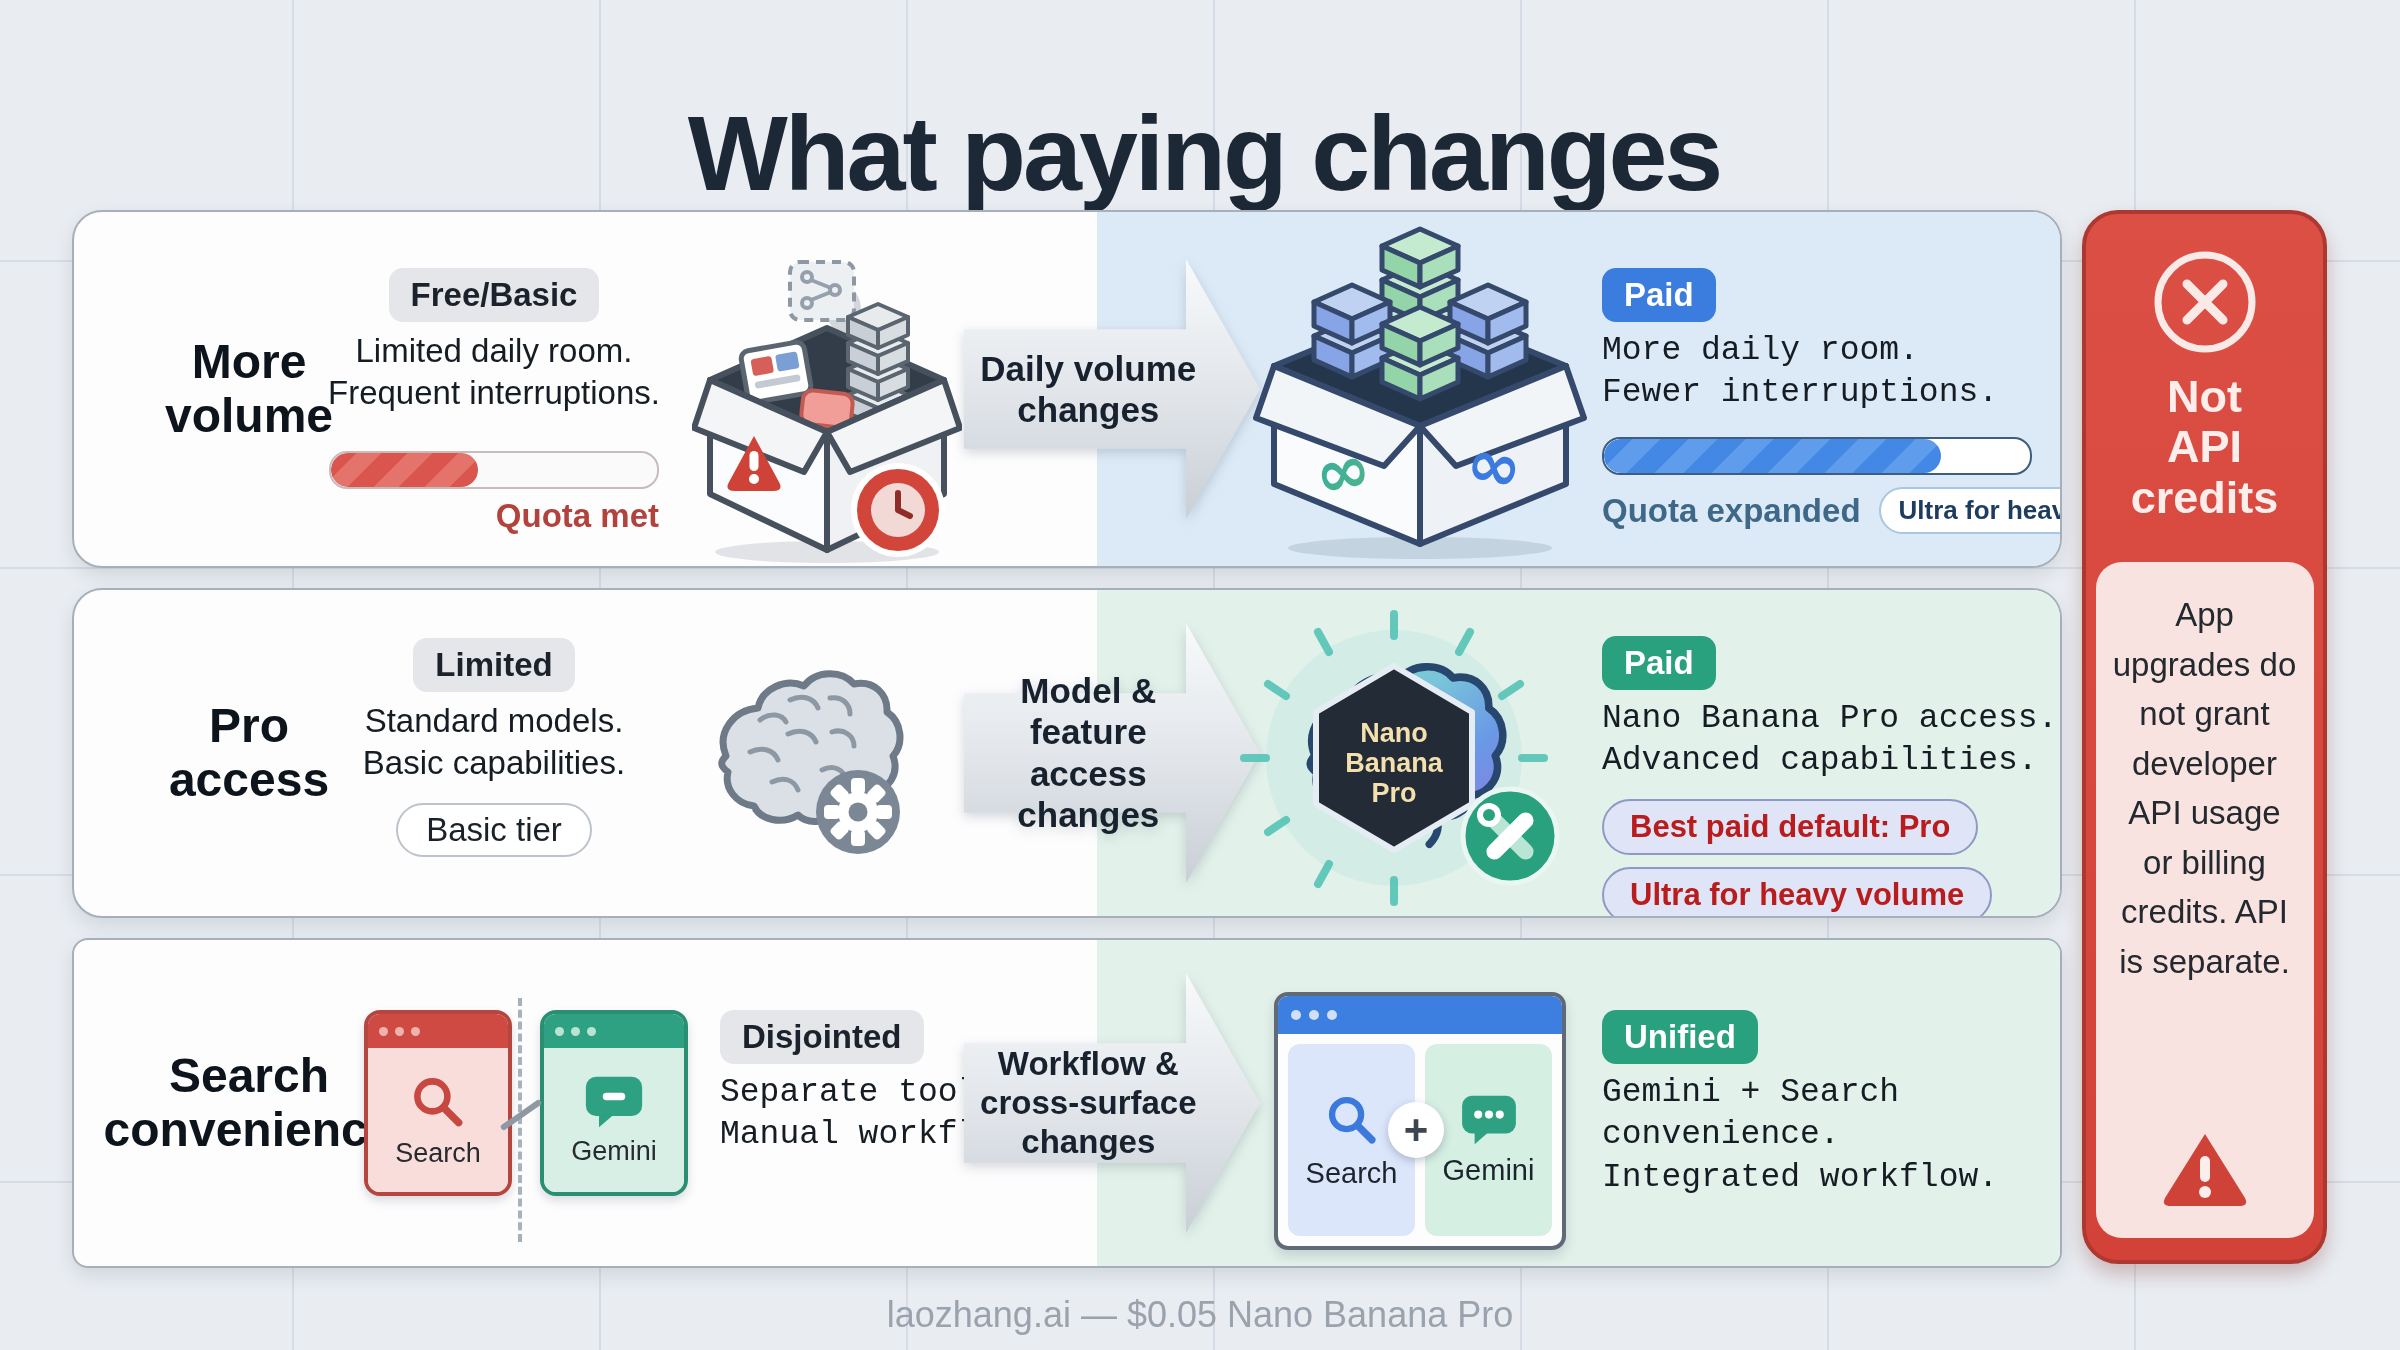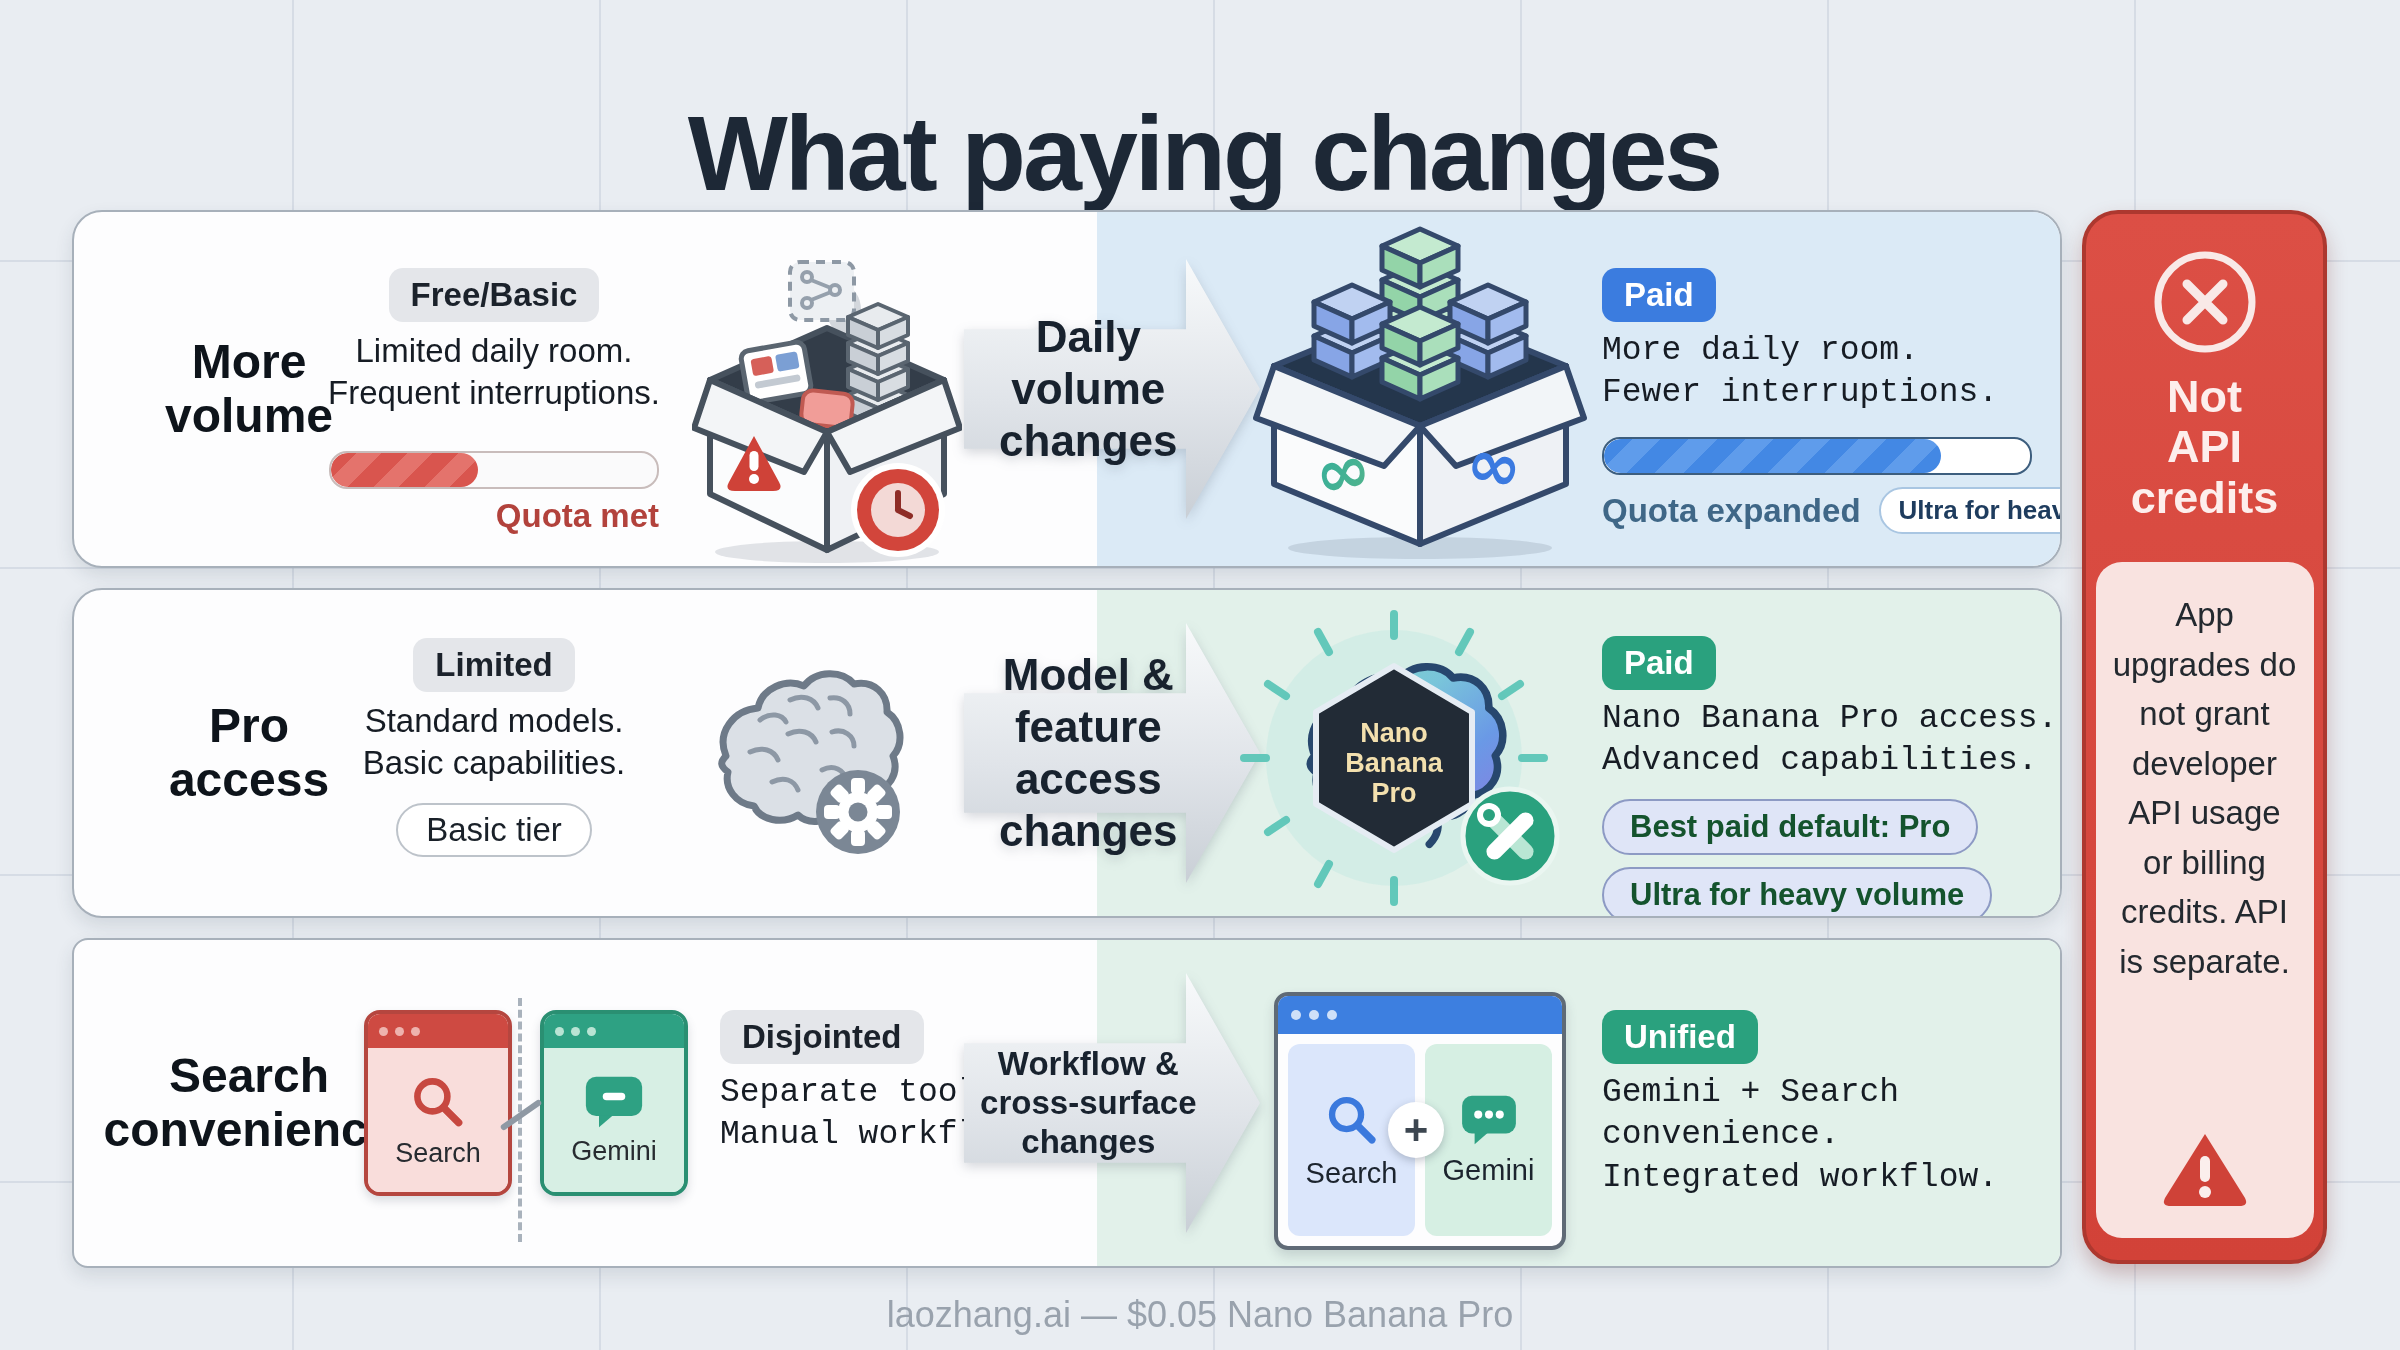--- a/index.html
+++ b/index.html
@@ -69,39 +69,39 @@
   .bar-label{font-size:33px;font-weight:600;}
   .bar-label.red{color:#b2423c;text-align:right;}
   .bar-label.blue{color:#3f6787;white-space:nowrap;}
   .quota-row{display:flex;align-items:center;gap:18px;margin-top:4px;}
   .pill{
     background:#ffffff;border:2px solid #a9c6e2;color:#1e3c5e;
     font-size:26px;font-weight:600;padding:6px 18px;border-radius:999px;white-space:nowrap;
   }
   .chips{display:flex;flex-direction:column;gap:12px;margin-top:8px;align-items:flex-start;}
   .chip-lav{
-    background:#dfe5f7;border:2px solid #8d9ac4;color:#14532d;
+    background:#dfe5f7;border:2px solid #8d9ac4;color:#b91c1c;
     font-size:31px;font-weight:600;padding:8px 26px;border-radius:999px;white-space:nowrap;
   }
   .chip-basic{
     background:#ffffff;border:2px solid #bdc3ca;color:#1a2129;
     font-size:33px;font-weight:500;padding:6px 28px;border-radius:999px;margin-top:10px;white-space:nowrap;
   }
   
   .arrow{position:absolute;left:890px;width:296px;height:260px;z-index:2;
          filter:drop-shadow(0 4px 6px rgba(50,60,80,.20));}
   .a-1{top:47px;} .a-2{top:33px;} .a-3{top:33px;}
   .arrow-shape{
     position:absolute;inset:0;
     background:linear-gradient(180deg,#f8fafb,#e0e4e9 55%,#c9cfd6);
     clip-path:polygon(0 27%,75% 27%,75% 0,100% 50%,75% 100%,75% 73%,0 73%);
   }
   .arrow-text{
     position:absolute;left:0;width:84%;top:50%;transform:translateY(-50%);
-    text-align:center;font-size:44px;font-weight:600;color:#18222e;line-height:1.18;white-space:pre-line;
+    text-align:center;font-size:35px;font-weight:600;color:#18222e;line-height:1.18;white-space:pre-line;
   }
   .a-3 .arrow-text{font-size:33px;}
   
   .icon-abs{position:absolute;z-index:2;}
   #free-box{left:618px;top:40px;}
   #paid-box{left:1176px;top:14px;}
   #gray-brain{left:616px;top:70px;}
   #pro-brain{left:1140px;top:18px;}
   .hex-text{
     position:absolute;left:1230px;top:108px;width:180px;height:130px;z-index:3;

